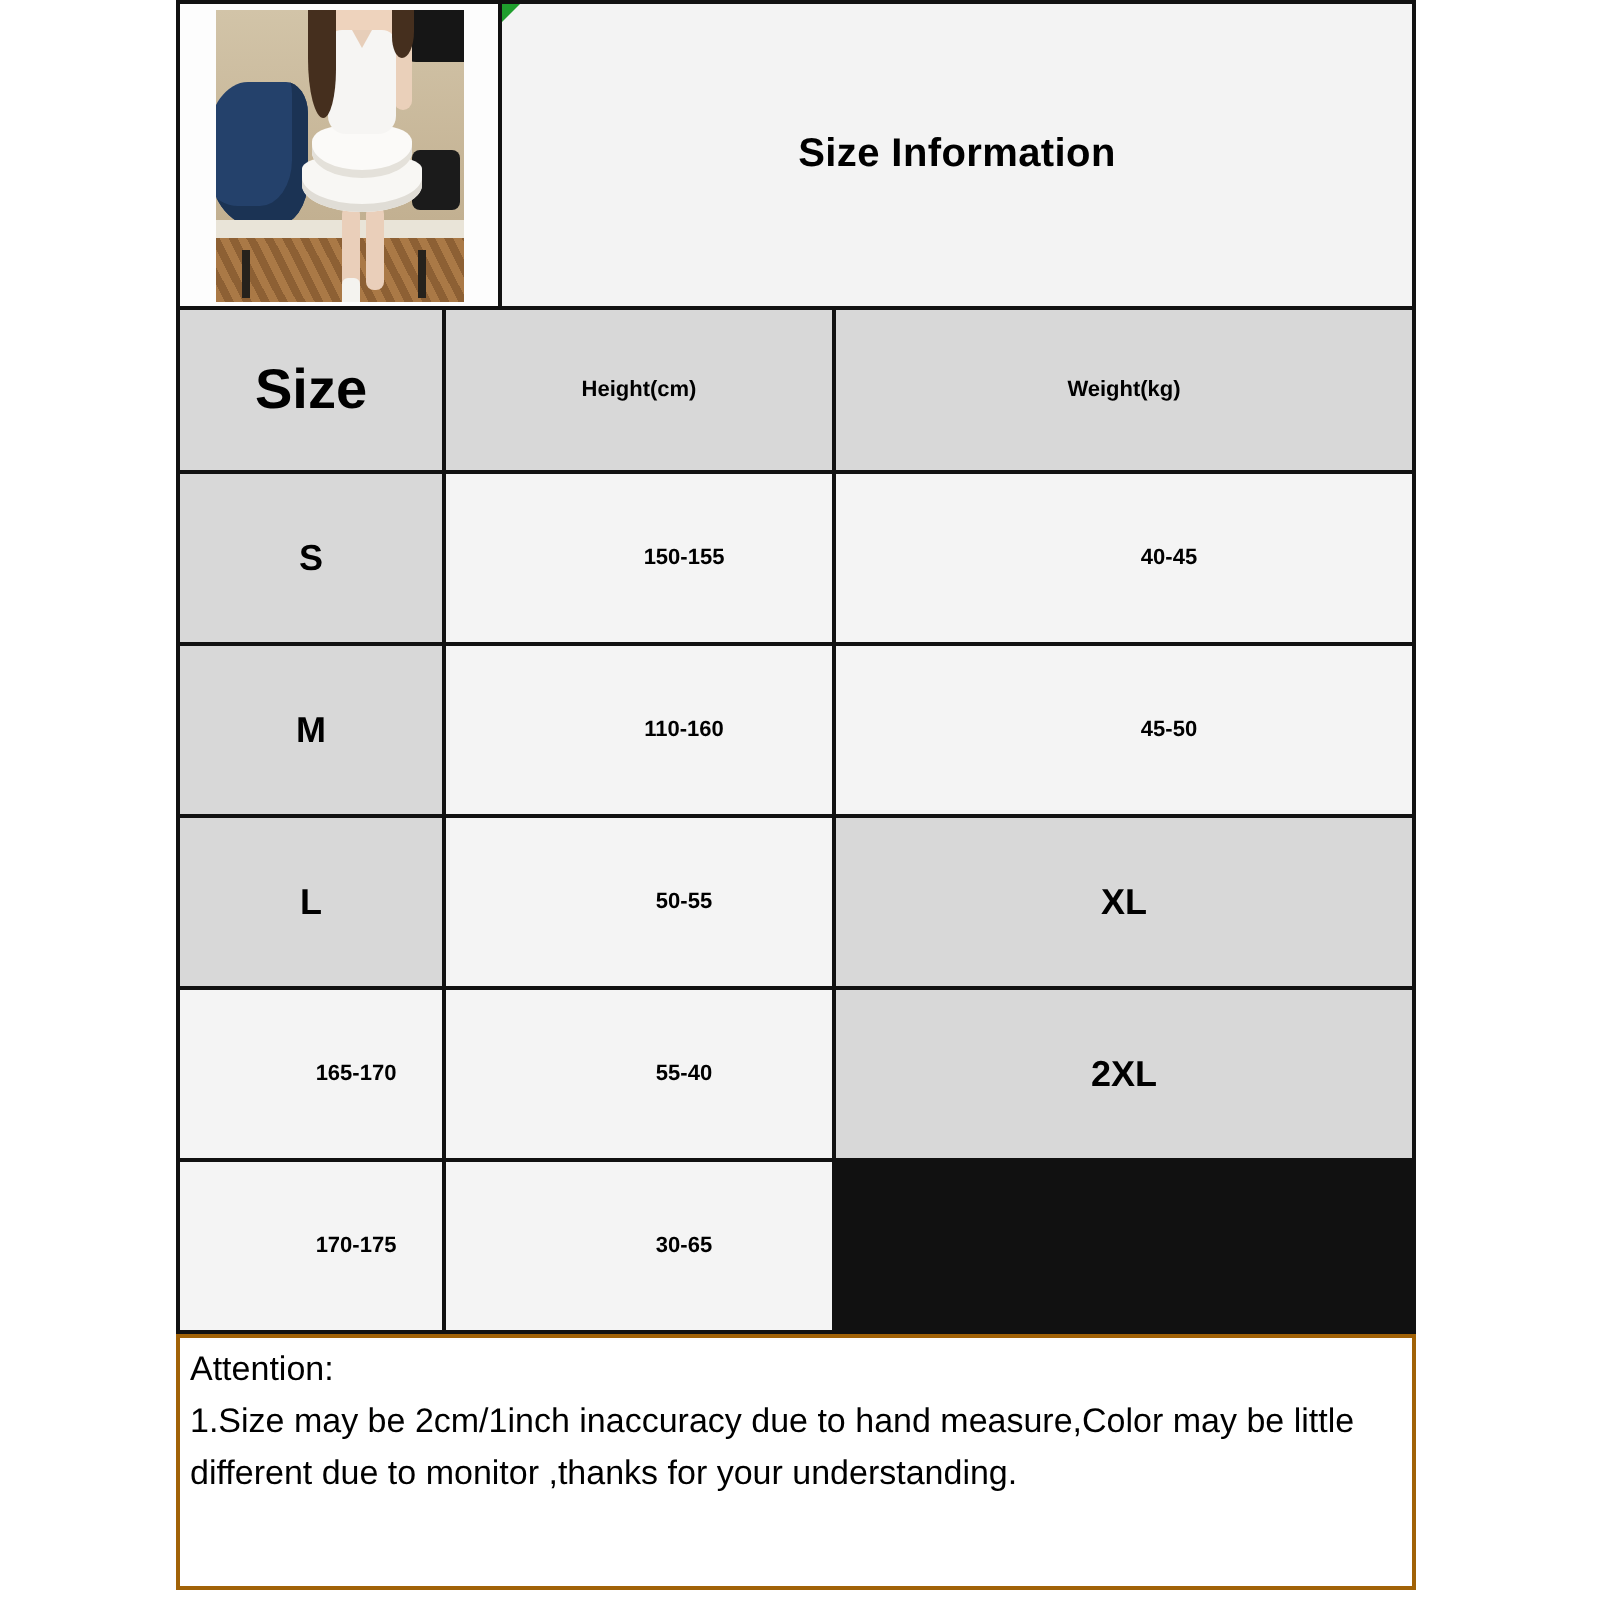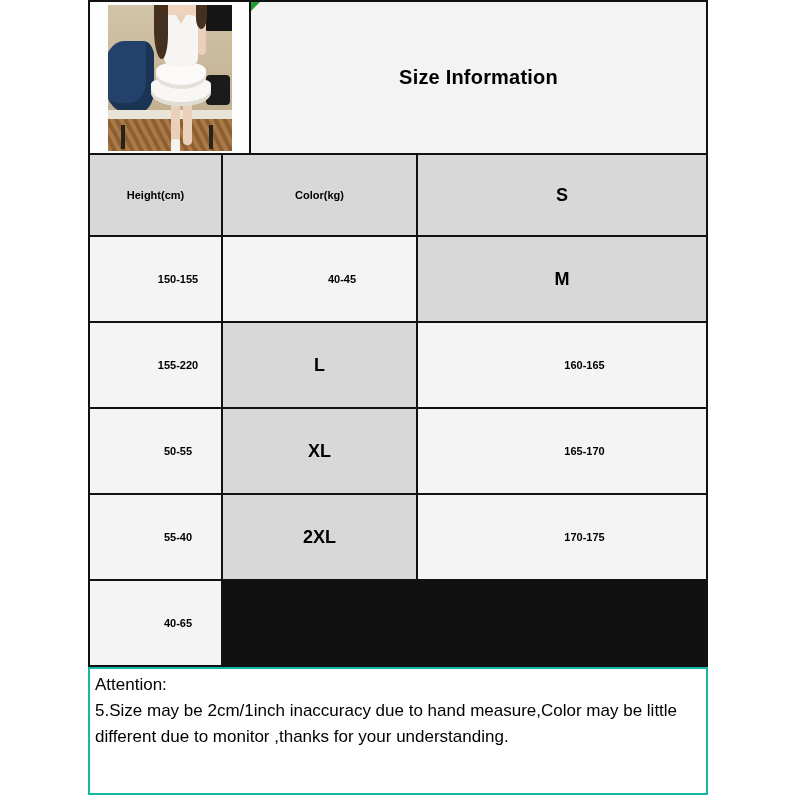--- a/index.html
+++ b/index.html
@@ -55,21 +55,21 @@
     gap:2px; background:#111; border:2px solid #111; border-top:none; height:512px;
   }
   .cell { display:flex; align-items:center; justify-content:center; font-weight:bold; font-size:11px; }
   .cell.head { background:#d8d8d8; }
   .cell.data { background:#f4f4f4;padding-left:45px; }
   .cell.size-label { background:#d8d8d8; font-size:18px; }
   .size-head { font-size:28px; }
 
   
   .attention {
-    height:128px; border:2px solid #14b8a6; background:#ffffff;
+    height:128px; border:2px solid #a16207; background:#ffffff;
     padding:3px 4px 0 5px; font-size:17px; line-height:26px; font-weight:normal;
   }
 </style>
 </head>
 <body>
 
 <div class="screen">
   <div class="sheet">
 
     <div class="toprow">
@@ -97,42 +97,43 @@
           <div class="ph-hair-r"></div>
         </div>
       </div>
       <div class="info-cell">
         <div class="corner-marker"></div>
         <div class="title">Size Information</div>
       </div>
     </div>
 
     <div class="grid">
+      <div class="cell head size-head">Size</div>
       <div class="cell head">Height(cm)</div>
-      <div class="cell head">Color(kg)</div>
+      <div class="cell head">Weight(kg)</div>
 
       <div class="cell size-label">S</div>
       <div class="cell data">150-155</div>
       <div class="cell data">40-45</div>
 
       <div class="cell size-label">M</div>
-      <div class="cell data">155-220</div>
+      <div class="cell data">110-160</div>
+      <div class="cell data">45-50</div>
 
       <div class="cell size-label">L</div>
-      <div class="cell data">160-165</div>
       <div class="cell data">50-55</div>
 
       <div class="cell size-label">XL</div>
       <div class="cell data">165-170</div>
       <div class="cell data">55-40</div>
 
       <div class="cell size-label">2XL</div>
       <div class="cell data">170-175</div>
-      <div class="cell data">40-65</div>
+      <div class="cell data">30-65</div>
     </div>
 
     <div class="attention">
       <div>Attention:</div>
-      <div>5.Size may be 2cm/1inch inaccuracy due to hand measure,Color may be little different due to monitor ,thanks for your understanding.</div>
+      <div>1.Size may be 2cm/1inch inaccuracy due to hand measure,Color may be little different due to monitor ,thanks for your understanding.</div>
     </div>
 
   </div>
 </div>
 
 </body></html>

